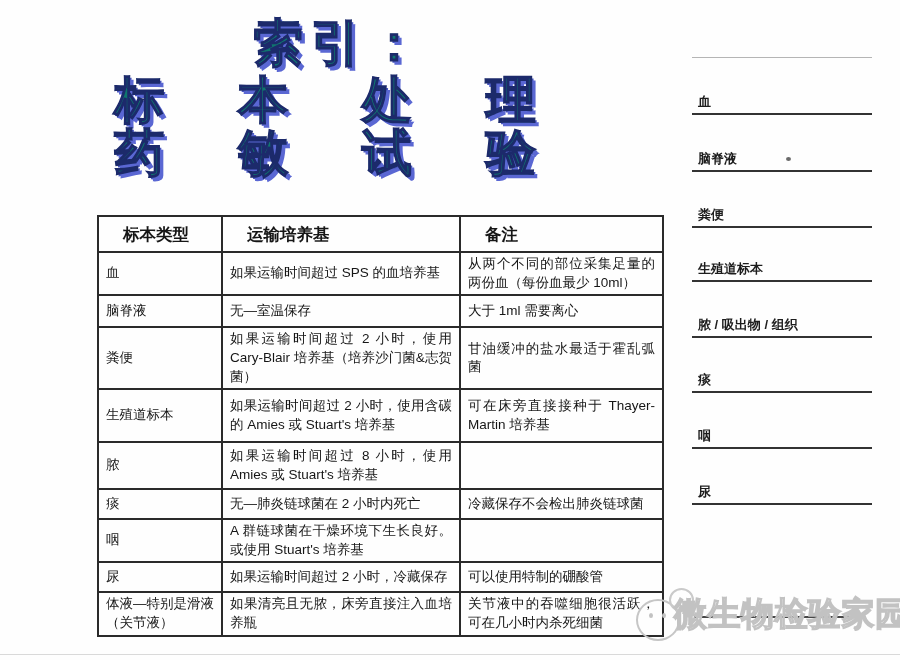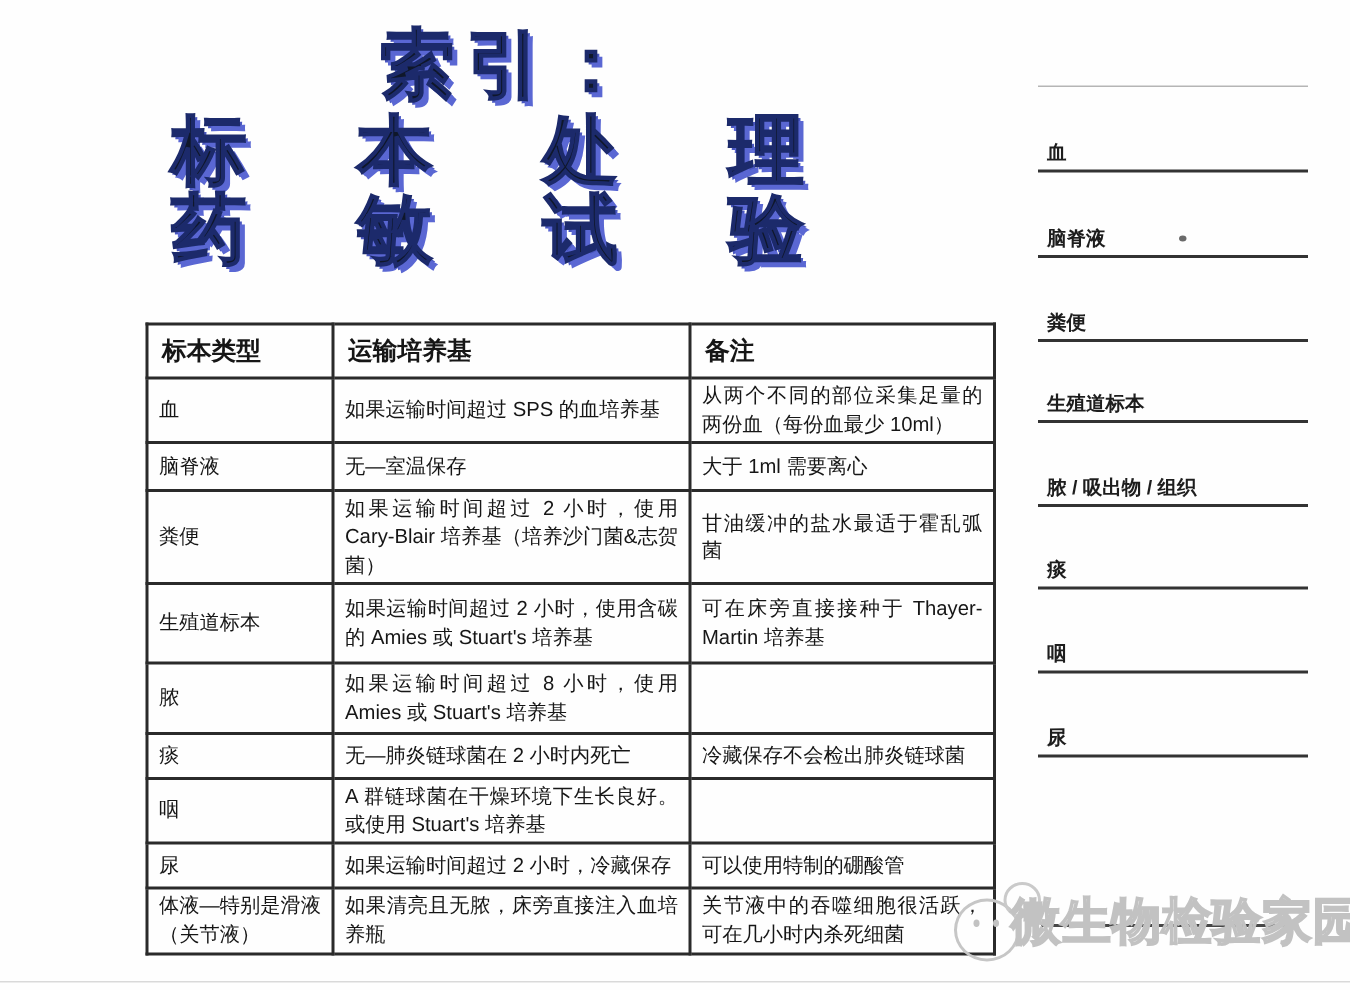--- a/index.html
+++ b/index.html
@@ -2,33 +2,33 @@
 <html><head>
 <meta charset="utf-8">
 <style>
   * { margin:0; padding:0; box-sizing:border-box; }
   html,body { width:900px; height:660px; }
   body { font-family:"Liberation Sans", sans-serif; background:#ffffff; overflow:hidden; }
   .page { position:relative; width:900px; height:660px; background:#fefefe; }
 
   
   .title-block { position:absolute; left:100px; top:12px; width:480px; text-align:center;
-                 font-weight:bold; color:#0f172a;
+                 font-weight:bold; color:#0f766e;
                  -webkit-text-stroke:1.3px #1c2a6b;
                  text-shadow:4px 4px 0 #5a67d3, 2px 2px 0 #4a57c0; }
   .title-line1 { font-size:50px; line-height:62px; letter-spacing:0.16em; }
   .title-line2, .title-line3 { font-size:50px; line-height:53px; letter-spacing:0.60em; white-space:nowrap; }
 
   
   .spec-table { position:absolute; left:97px; top:215px; width:565px;
                 border-collapse:collapse; table-layout:fixed; }
   .spec-table col.c1 { width:124px; } .spec-table col.c2 { width:238px; } .spec-table col.c3 { width:203px; }
   .spec-table th, .spec-table td { border:2px solid #2a2a2a; vertical-align:middle;
                 padding:2px 7px; font-size:13.5px; line-height:1.38; color:#161616; }
-  .spec-table th { font-size:16.5px; font-weight:bold; text-align:left; height:36px; padding-left:9px; }
+  .spec-table th { font-size:16.5px; font-weight:bold; text-align:left; height:36px; padding-left:24px; }
   .spec-table td.medium, .spec-table td.note { text-align:justify; }
   .spec-table tr.r1 td{height:40px;} .spec-table tr.r2 td{height:32px;}
   .spec-table tr.r3 td{height:57px;} .spec-table tr.r4 td{height:53px;}
   .spec-table tr.r5 td{height:47px;} .spec-table tr.r6 td{height:30px;}
   .spec-table tr.r7 td{height:40px;} .spec-table tr.r8 td{height:30px;}
   .spec-table tr.r9 td{height:38px;}
 
   
   .index-item { position:absolute; left:692px; width:180px; height:24px;
                 border-bottom:2px solid #333333; }

